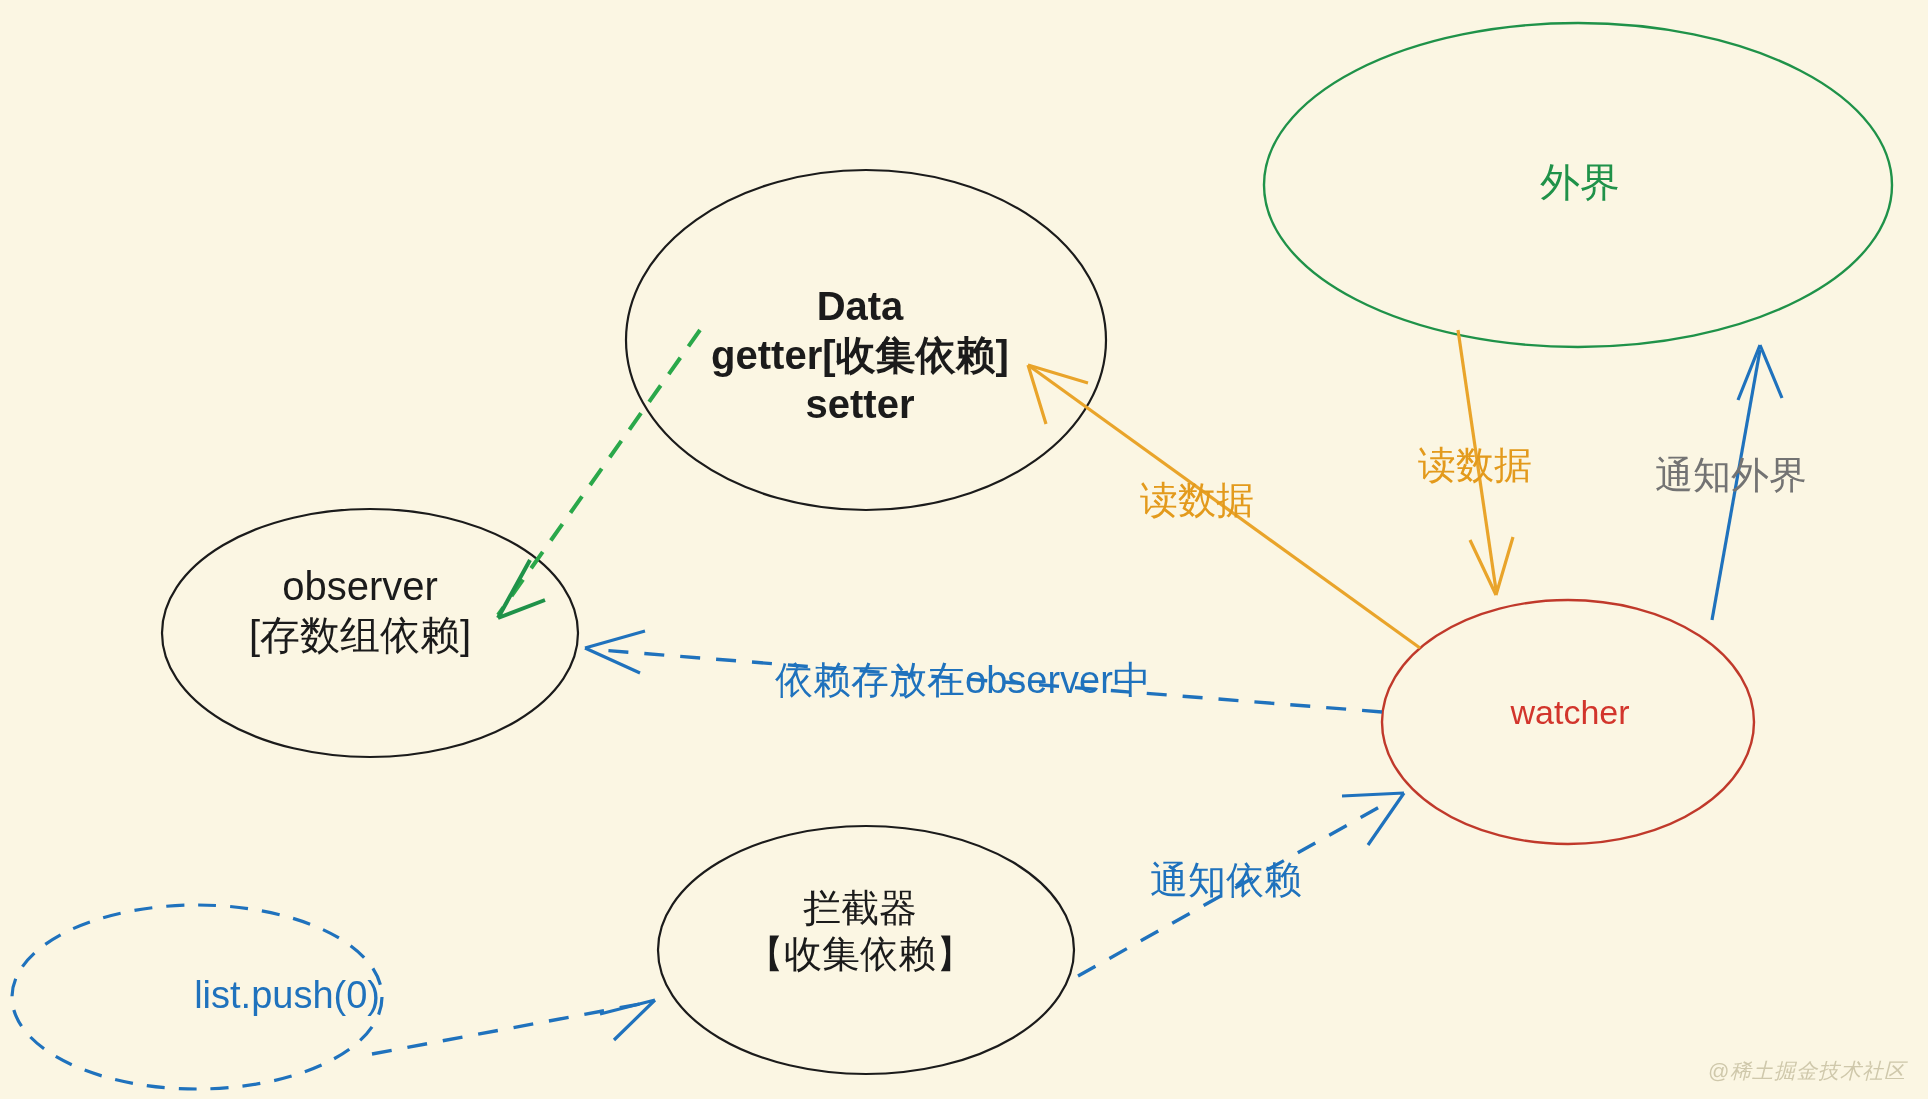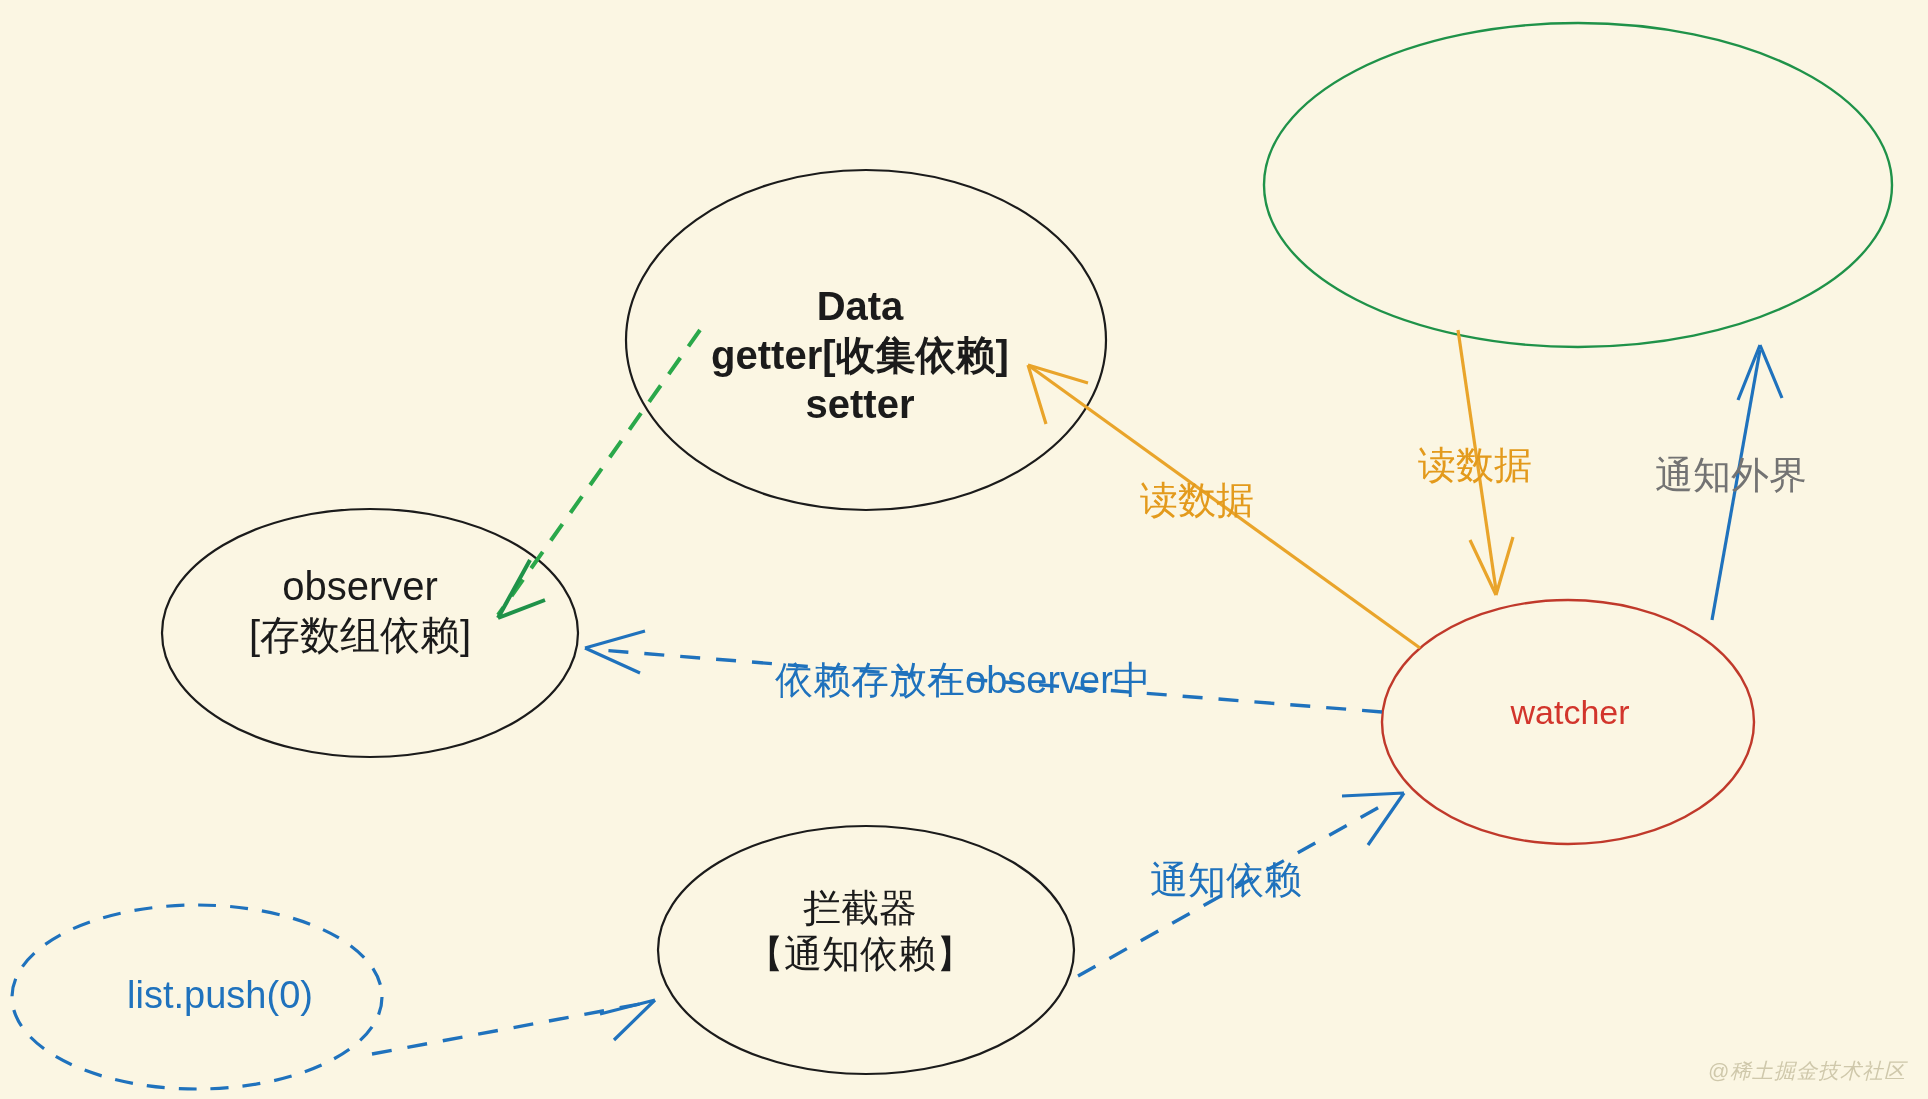--- a/index.html
+++ b/index.html
@@ -75,21 +75,21 @@
     left: 1430px; top: 158px; width: 300px;
     font-size: 40px; color: #1f9249;
   }
   .lbl-watcher {
     left: 1420px; top: 692px; width: 300px;
     font-size: 34px; color: #d2352c;
   }
   .lbl-listpush {
     left: 60px; top: 972px; width: 320px;
     font-size: 38px; color: #1f72bd;
-    text-align: center;
+    text-align: right;
   }
 
   .edge-label {
     position: absolute;
     white-space: pre;
     pointer-events: none;
     font-size: 38px;
   }
   .lbl-read1 { left: 1140px; top: 475px; color: #e39a1c; }
   .lbl-read2 { left: 1418px; top: 440px; color: #e39a1c; }
@@ -165,22 +165,23 @@
   </svg>
 
   <div class="node-label lbl-data">Data
 getter[收集依赖]
 setter</div>
 
   <div class="node-label lbl-observer">observer
 [存数组依赖]</div>
 
   <div class="node-label lbl-interceptor">拦截器
-【通知依赖】</div>
+【收集依赖】</div>
 
+  <div class="node-label lbl-waijie">外界</div>
 
   <div class="node-label lbl-watcher">watcher</div>
 
   <div class="node-label lbl-listpush">list.push(0)</div>
 
   <div class="edge-label lbl-read1">读数据</div>
 
   <div class="edge-label lbl-read2">读数据</div>
 
   <div class="edge-label lbl-notify-out">通知外界</div>

